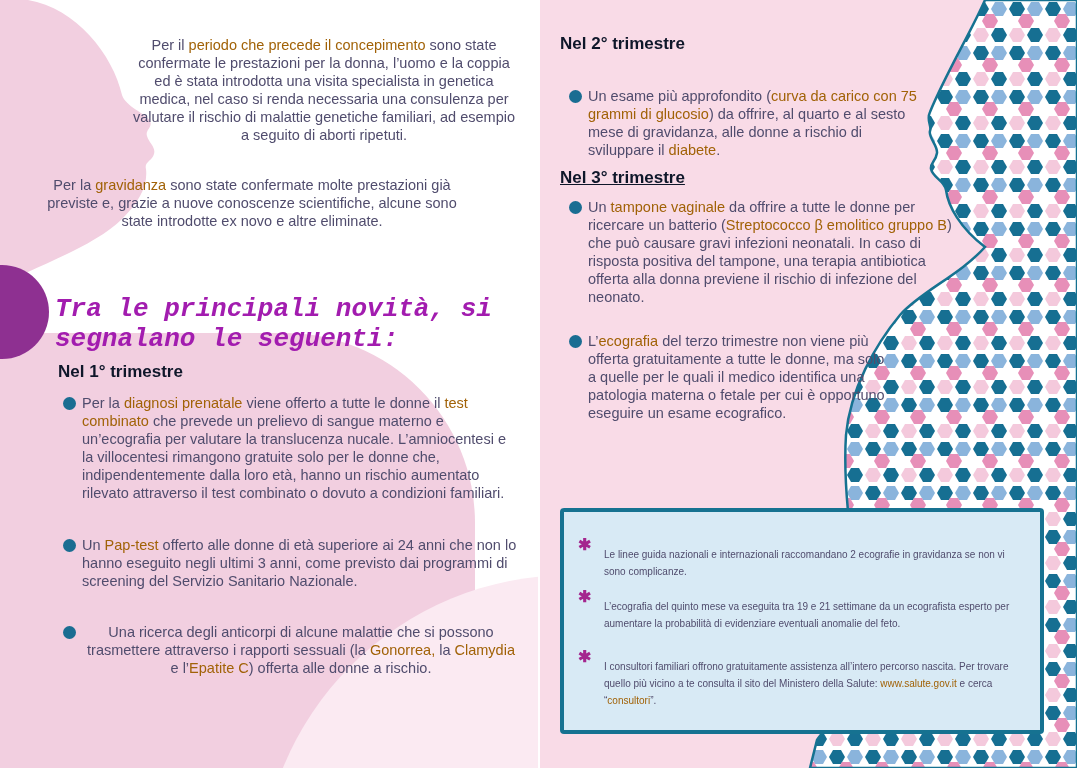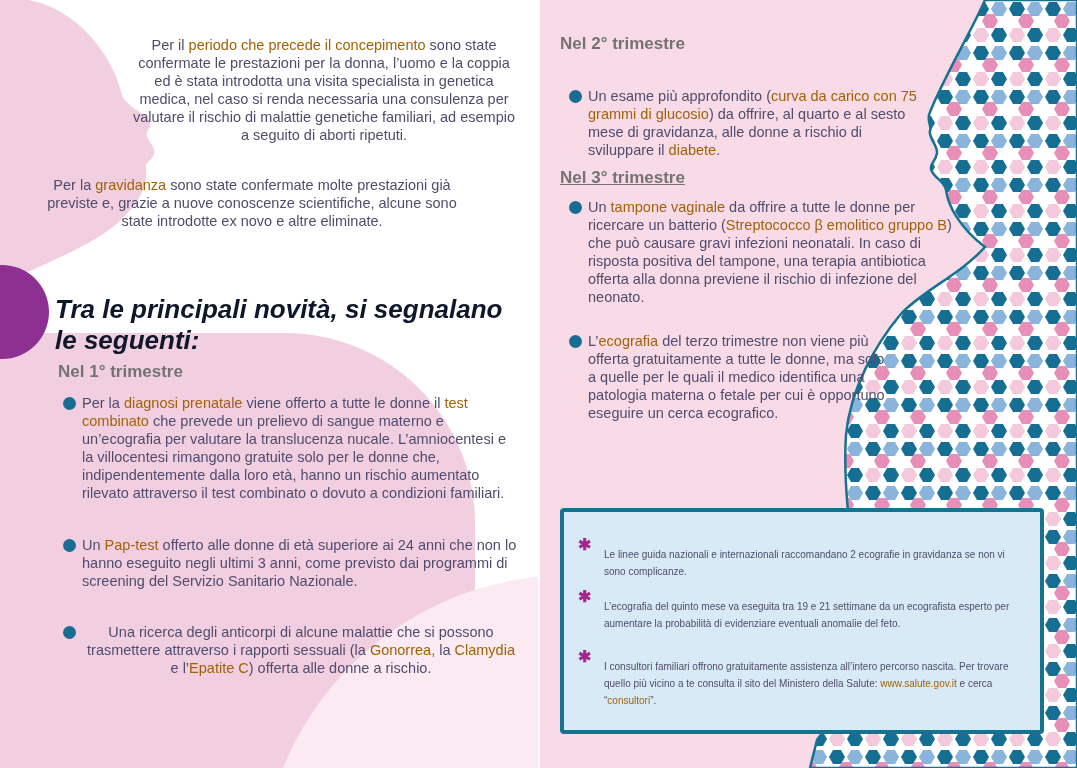--- a/index.html
+++ b/index.html
@@ -13,22 +13,22 @@
     background:#f2cfe0;border-top-right-radius:190px;}
   .belly-light{position:absolute;left:260px;top:575px;width:620px;height:620px;
     border-radius:50%;background:#fbeaf2;}
   .purple-dot{position:absolute;left:-45px;top:265px;width:94px;height:94px;
     border-radius:50%;background:#8e3091;}
 
   .lp-content, .rp-content{position:absolute;left:0;top:0;width:100%;height:100%;z-index:2;}
 
   .body-text{color:#504c6d;font-size:14.5px;line-height:18px;}
   .hl{color:#a16207;font-weight:normal;}
-  .sec-title{position:absolute;color:#737373;font-size:17px;font-weight:bold;}
-  .script-head{position:absolute;color:#0f172a;font-family:Liberation Sans, sans-serif;
+  .sec-title{position:absolute;color:#0f172a;font-size:17px;font-weight:bold;}
+  .script-head{position:absolute;color:#a21caf;font-family:Liberation Mono, monospace;
     font-style:italic;font-weight:bold;}
 
   .para{position:absolute;}
   .bullet{position:absolute;}
   .bullet .dot{position:absolute;left:-19px;top:3px;width:13px;height:13px;
     border-radius:50%;background:#1a6d92;}
   .bullet p{margin:0;}
 
   
   .right-page{position:absolute;left:540px;top:0;width:537px;height:768px;background:#f9dbe7;overflow:hidden;}
@@ -117,21 +117,21 @@
       </div>
 
       <div class="sec-title" style="left:20px;top:168px;text-decoration:underline;">Nel 3° trimestre</div>
 
       <div class="bullet" style="left:48px;top:198px;width:372px;">
         <span class="dot"></span>
         <p class="body-text"><span>Un </span><span class="hl">tampone vaginale</span><span> da offrire a tutte le donne per ricercare un batterio (</span><span class="hl">Streptococco β emolitico gruppo B</span><span>) che può causare gravi infezioni neonatali. In caso di risposta positiva del tampone, una terapia antibiotica offerta alla donna previene il rischio di infezione del neonato.</span></p>
       </div>
       <div class="bullet" style="left:48px;top:332px;width:298px;">
         <span class="dot"></span>
-        <p class="body-text"><span>L’</span><span class="hl">ecografia</span><span> del terzo trimestre non viene più offerta gratuitamente a tutte le donne, ma solo a quelle per le quali il medico identifica una patologia materna o fetale per cui è opportuno eseguire un cerca ecografico.</span></p>
+        <p class="body-text"><span>L’</span><span class="hl">ecografia</span><span> del terzo trimestre non viene più offerta gratuitamente a tutte le donne, ma solo a quelle per le quali il medico identifica una patologia materna o fetale per cui è opportuno eseguire un esame ecografico.</span></p>
       </div>
 
 
       <div class="dyk-box">
         <div class="dyk-item" style="top:22px;">
           <span class="ast">✱</span>
           <p><span>Le linee guida nazionali e internazionali raccomandano 2 ecografie in gravidanza se non vi sono complicanze.</span></p>
         </div>
         <div class="dyk-item" style="top:74px;">
           <span class="ast">✱</span>

